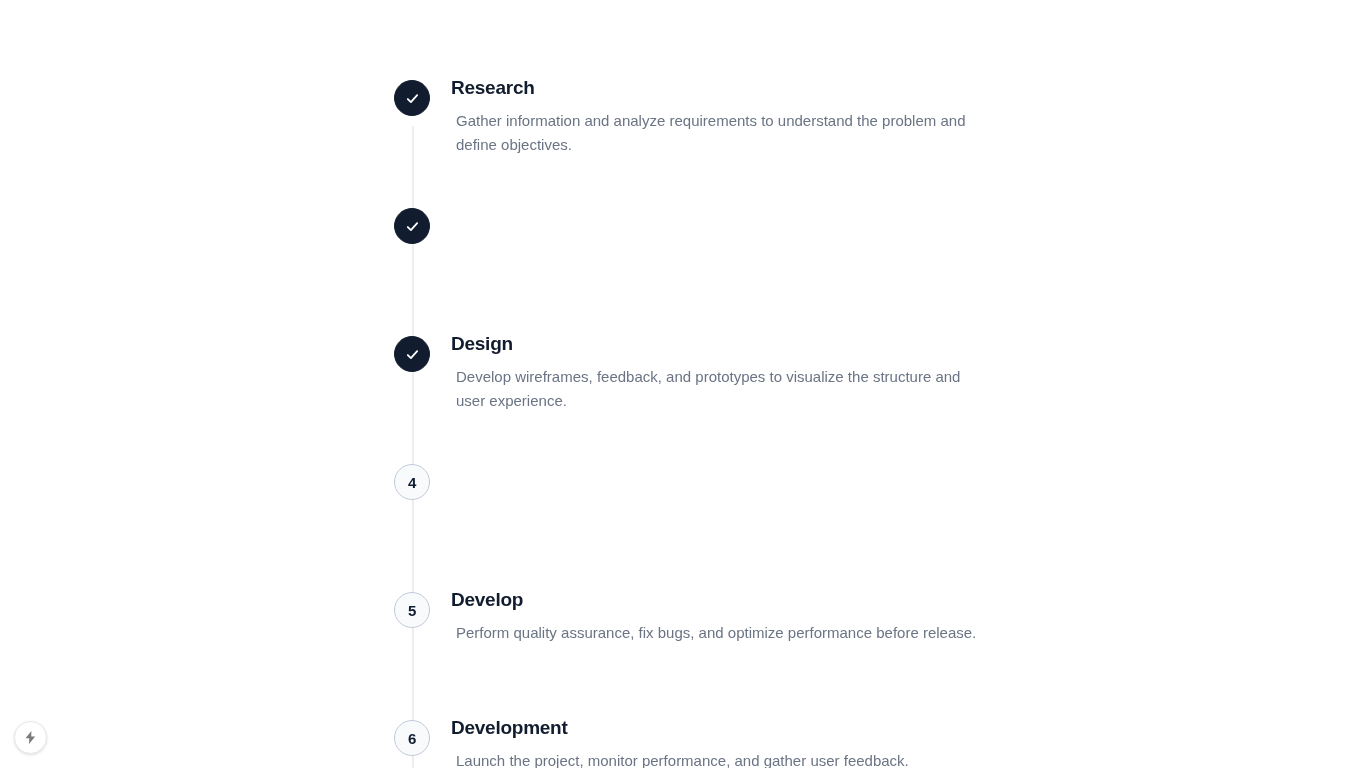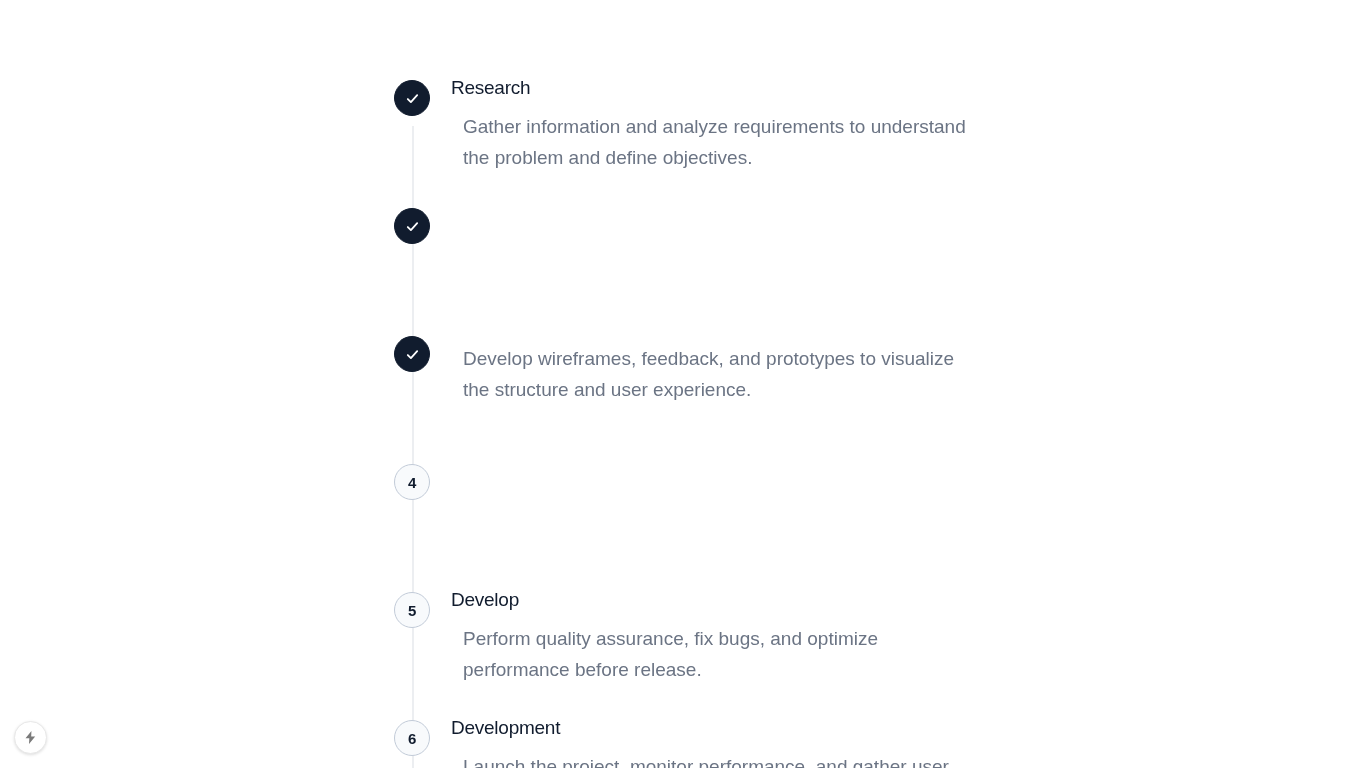--- a/index.html
+++ b/index.html
@@ -84,32 +84,32 @@
     letter-spacing: -0.1px;
   }
 
   .step-body {
     padding-left: 21px;
     padding-top: 0;
     max-width: 560px;
   }
   .step-title {
     font-size: 19px;
-    font-weight: 400;
+    font-weight: 700;
     color: #111c2e;
     line-height: 1.25;
     margin: 0 0 9px 0;
     letter-spacing: -0.25px;
   }
   .step-desc {
-    font-size: 19px;
+    font-size: 15px;
     font-weight: 400;
     color: #6b7484;
     line-height: 1.62;
-    margin: 12px;
+    margin: 5px;
     max-width: 540px;
   }
 
   
   .badge {
     position: absolute;
     left: 14px;
     bottom: 14px;
     width: 33px;
     height: 33px;
@@ -154,20 +154,21 @@
     </div>
 
     <div class="step">
       <div class="connector"></div>
       <div class="marker done">
         <svg class="check" viewBox="0 0 20 20" fill="none">
           <path d="M4.5 10.6l3.6 3.6 7.4-8.2" stroke="#ffffff" stroke-width="2.1" stroke-linecap="round" stroke-linejoin="round"></path>
         </svg>
       </div>
       <div class="step-body">
+        <h3 class="step-title">Design</h3>
         <p class="step-desc">Develop wireframes, feedback, and prototypes to visualize the structure and user experience.</p>
       </div>
     </div>
 
     <div class="step">
       <div class="connector"></div>
       <div class="marker todo">
         <span class="num">4</span>
       </div>
     </div>

